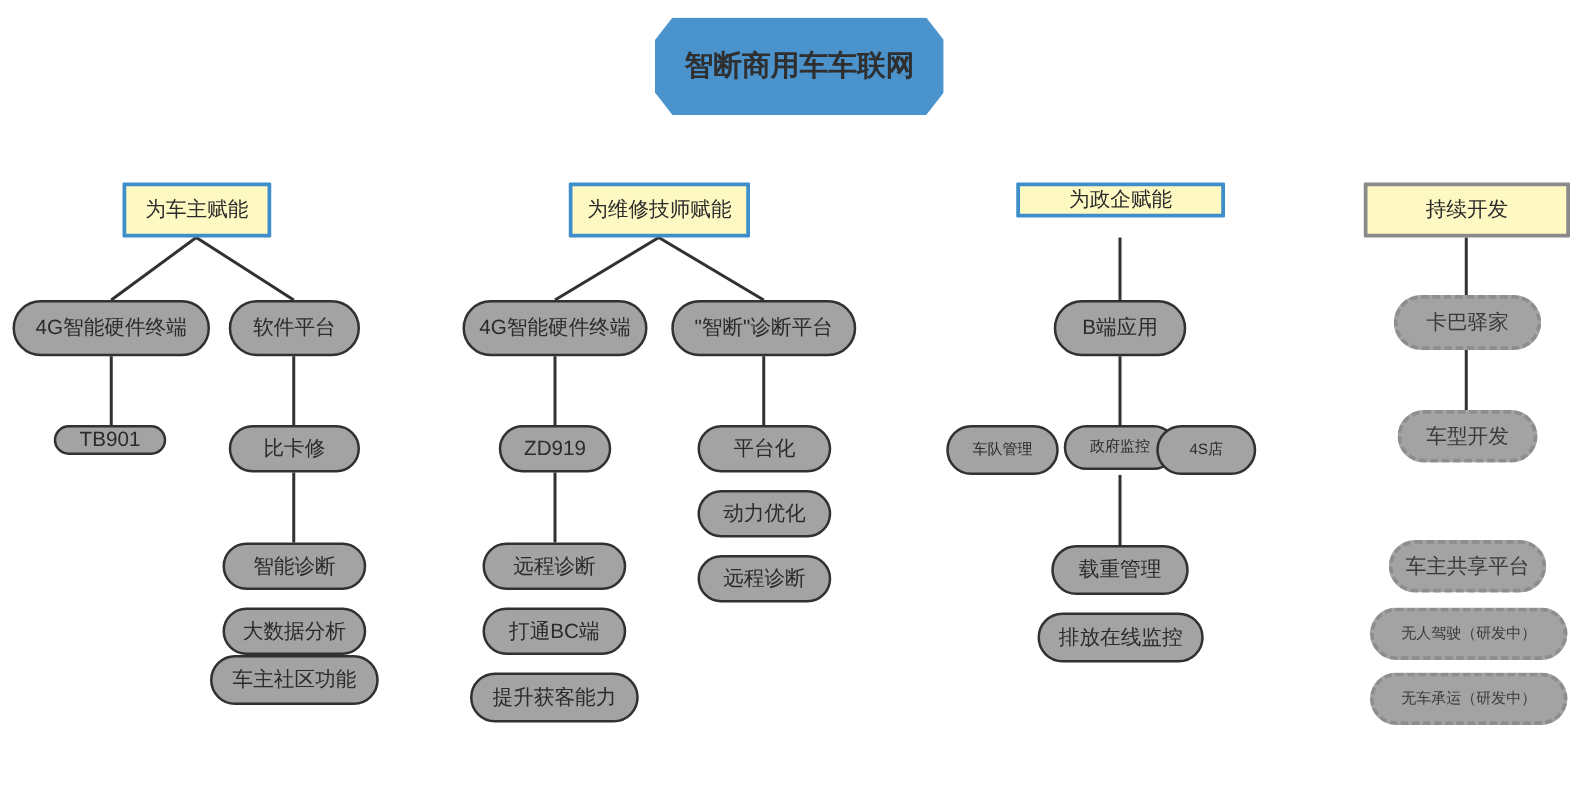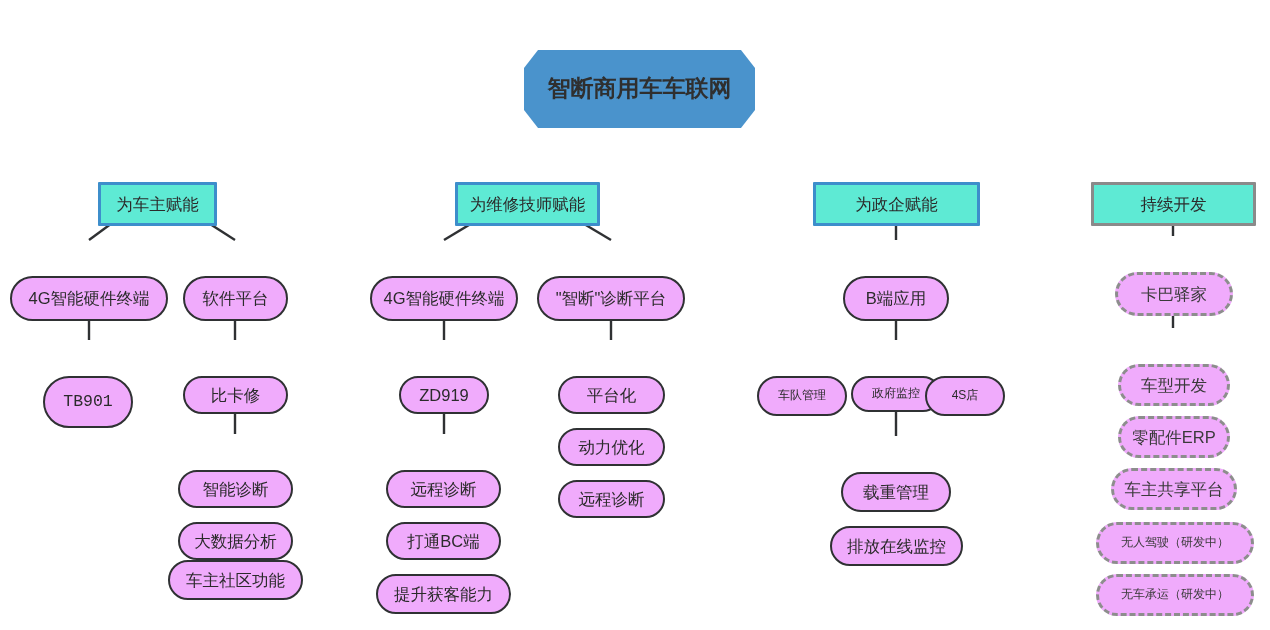--- a/index.html
+++ b/index.html
@@ -30,21 +30,20 @@
     box-sizing: border-box;
     display: flex;
     align-items: center;
     justify-content: center;
     text-align: center;
     color: #2b2b2b;
     line-height: 1.1;
     white-space: nowrap;
     background: #ffffff;
     z-index: 2;
-    margin-top: 36px;
   }
 
   
   .title-banner {
     font-size: 23px;
     font-weight: bold;
     color: #2f2f2f;
     background: #4a93cc;
     border: none;
     clip-path: polygon(
@@ -57,32 +56,32 @@
       0 calc(100% - 18px),
       0 18px
     );
   }
 
   
   .header-box {
     font-size: 16.5px;
     border: 3px solid #3d8ecb;
     border-radius: 1px;
-    background: #5eead4;
+    background: #fef9c3;
   }
   .header-box.gray {
     border-color: #8a8a8a;
   }
 
   
   .pill {
     font-size: 16.5px;
     border: 2.6px solid #2f3133;
     border-radius: 999px;
-    background: #f0abfc;
+    background: #a3a3a3;
   }
   .pill.small {
     font-size: 12px;
   }
 
   
   .pill.dashed {
     border: 3px dashed #8d8d8d;
     color: #3a3a3a;
   }
@@ -121,21 +120,21 @@
   </svg>
 
   <div class="node title-banner" style="left:524px; top:14px; width:231px; height:78px;">智断商用车车联网</div>
 
   <div class="node header-box" style="left:98px; top:146px; width:119px; height:44px;">为车主赋能</div>
 
   <div class="node pill" style="left:10px; top:240px; width:158px; height:45px;">4G智能硬件终端</div>
 
   <div class="node pill" style="left:183px; top:240px; width:105px; height:45px;">软件平台</div>
 
-  <div class="node pill" style="left:43px; top:340px; width:90px; height:52px;font-family:Liberation Mono, monospace;">TB901</div>
+  <div class="node pill" style="left:43px; top:340px; width:90px; height:24px;">TB901</div>
 
   <div class="node pill" style="left:183px; top:340px; width:105px; height:38px;">比卡修</div>
 
   <div class="node pill" style="left:178px; top:434px; width:115px; height:38px;">智能诊断</div>
 
   <div class="node pill" style="left:178px; top:486px; width:115px; height:38px;">大数据分析</div>
 
   <div class="node pill" style="left:168px; top:524px; width:135px; height:40px;">车主社区功能</div>
 
   <div class="node header-box" style="left:455px; top:146px; width:145px; height:44px;">为维修技师赋能</div>
@@ -151,41 +150,40 @@
   <div class="node pill" style="left:386px; top:486px; width:115px; height:38px;">打通BC端</div>
 
   <div class="node pill" style="left:376px; top:538px; width:135px; height:40px;">提升获客能力</div>
 
   <div class="node pill" style="left:558px; top:340px; width:107px; height:38px;">平台化</div>
 
   <div class="node pill" style="left:558px; top:392px; width:107px; height:38px;">动力优化</div>
 
   <div class="node pill" style="left:558px; top:444px; width:107px; height:38px;">远程诊断</div>
 
-  <div class="node header-box" style="left:813px; top:146px; width:167px; height:44px;">为政企赋能</div>
+  <div class="node header-box" style="left:813px; top:146px; width:167px; height:28px;">为政企赋能</div>
 
   <div class="node pill" style="left:843px; top:240px; width:106px; height:45px;">B端应用</div>
 
   <div class="node pill small" style="left:757px; top:340px; width:90px; height:40px;">车队管理</div>
 
   <div class="node pill small" style="left:851px; top:340px; width:90px; height:36px;">政府监控</div>
 
   <div class="node pill small" style="left:925px; top:340px; width:80px; height:40px;">4S店</div>
 
   <div class="node pill" style="left:830px; top:490px; width:133px; height:40px;">排放在线监控</div>
 
   <div class="node pill" style="left:841px; top:436px; width:110px; height:40px;">载重管理</div>
 
   <div class="node header-box gray" style="left:1091px; top:146px; width:165px; height:44px;">持续开发</div>
 
   <div class="node pill dashed" style="left:1118px; top:328px; width:112px; height:42px;">车型开发</div>
 
   <div class="node pill dashed" style="left:1115px; top:236px; width:118px; height:44px;">卡巴驿家</div>
 
-  <div class="node pill dashed" style="left:1118px; top:380px; width:112px; height:42px;">零配件ERP</div>
 
   <div class="node pill dashed" style="left:1111px; top:432px; width:126px; height:42px;">车主共享平台</div>
 
   <div class="node pill dashed small" style="left:1096px; top:486px; width:158px; height:42px;">无人驾驶（研发中）</div>
 
   <div class="node pill dashed small" style="left:1096px; top:538px; width:158px; height:42px;">无车承运（研发中）</div>
 
 </div>
 
 </body></html>

